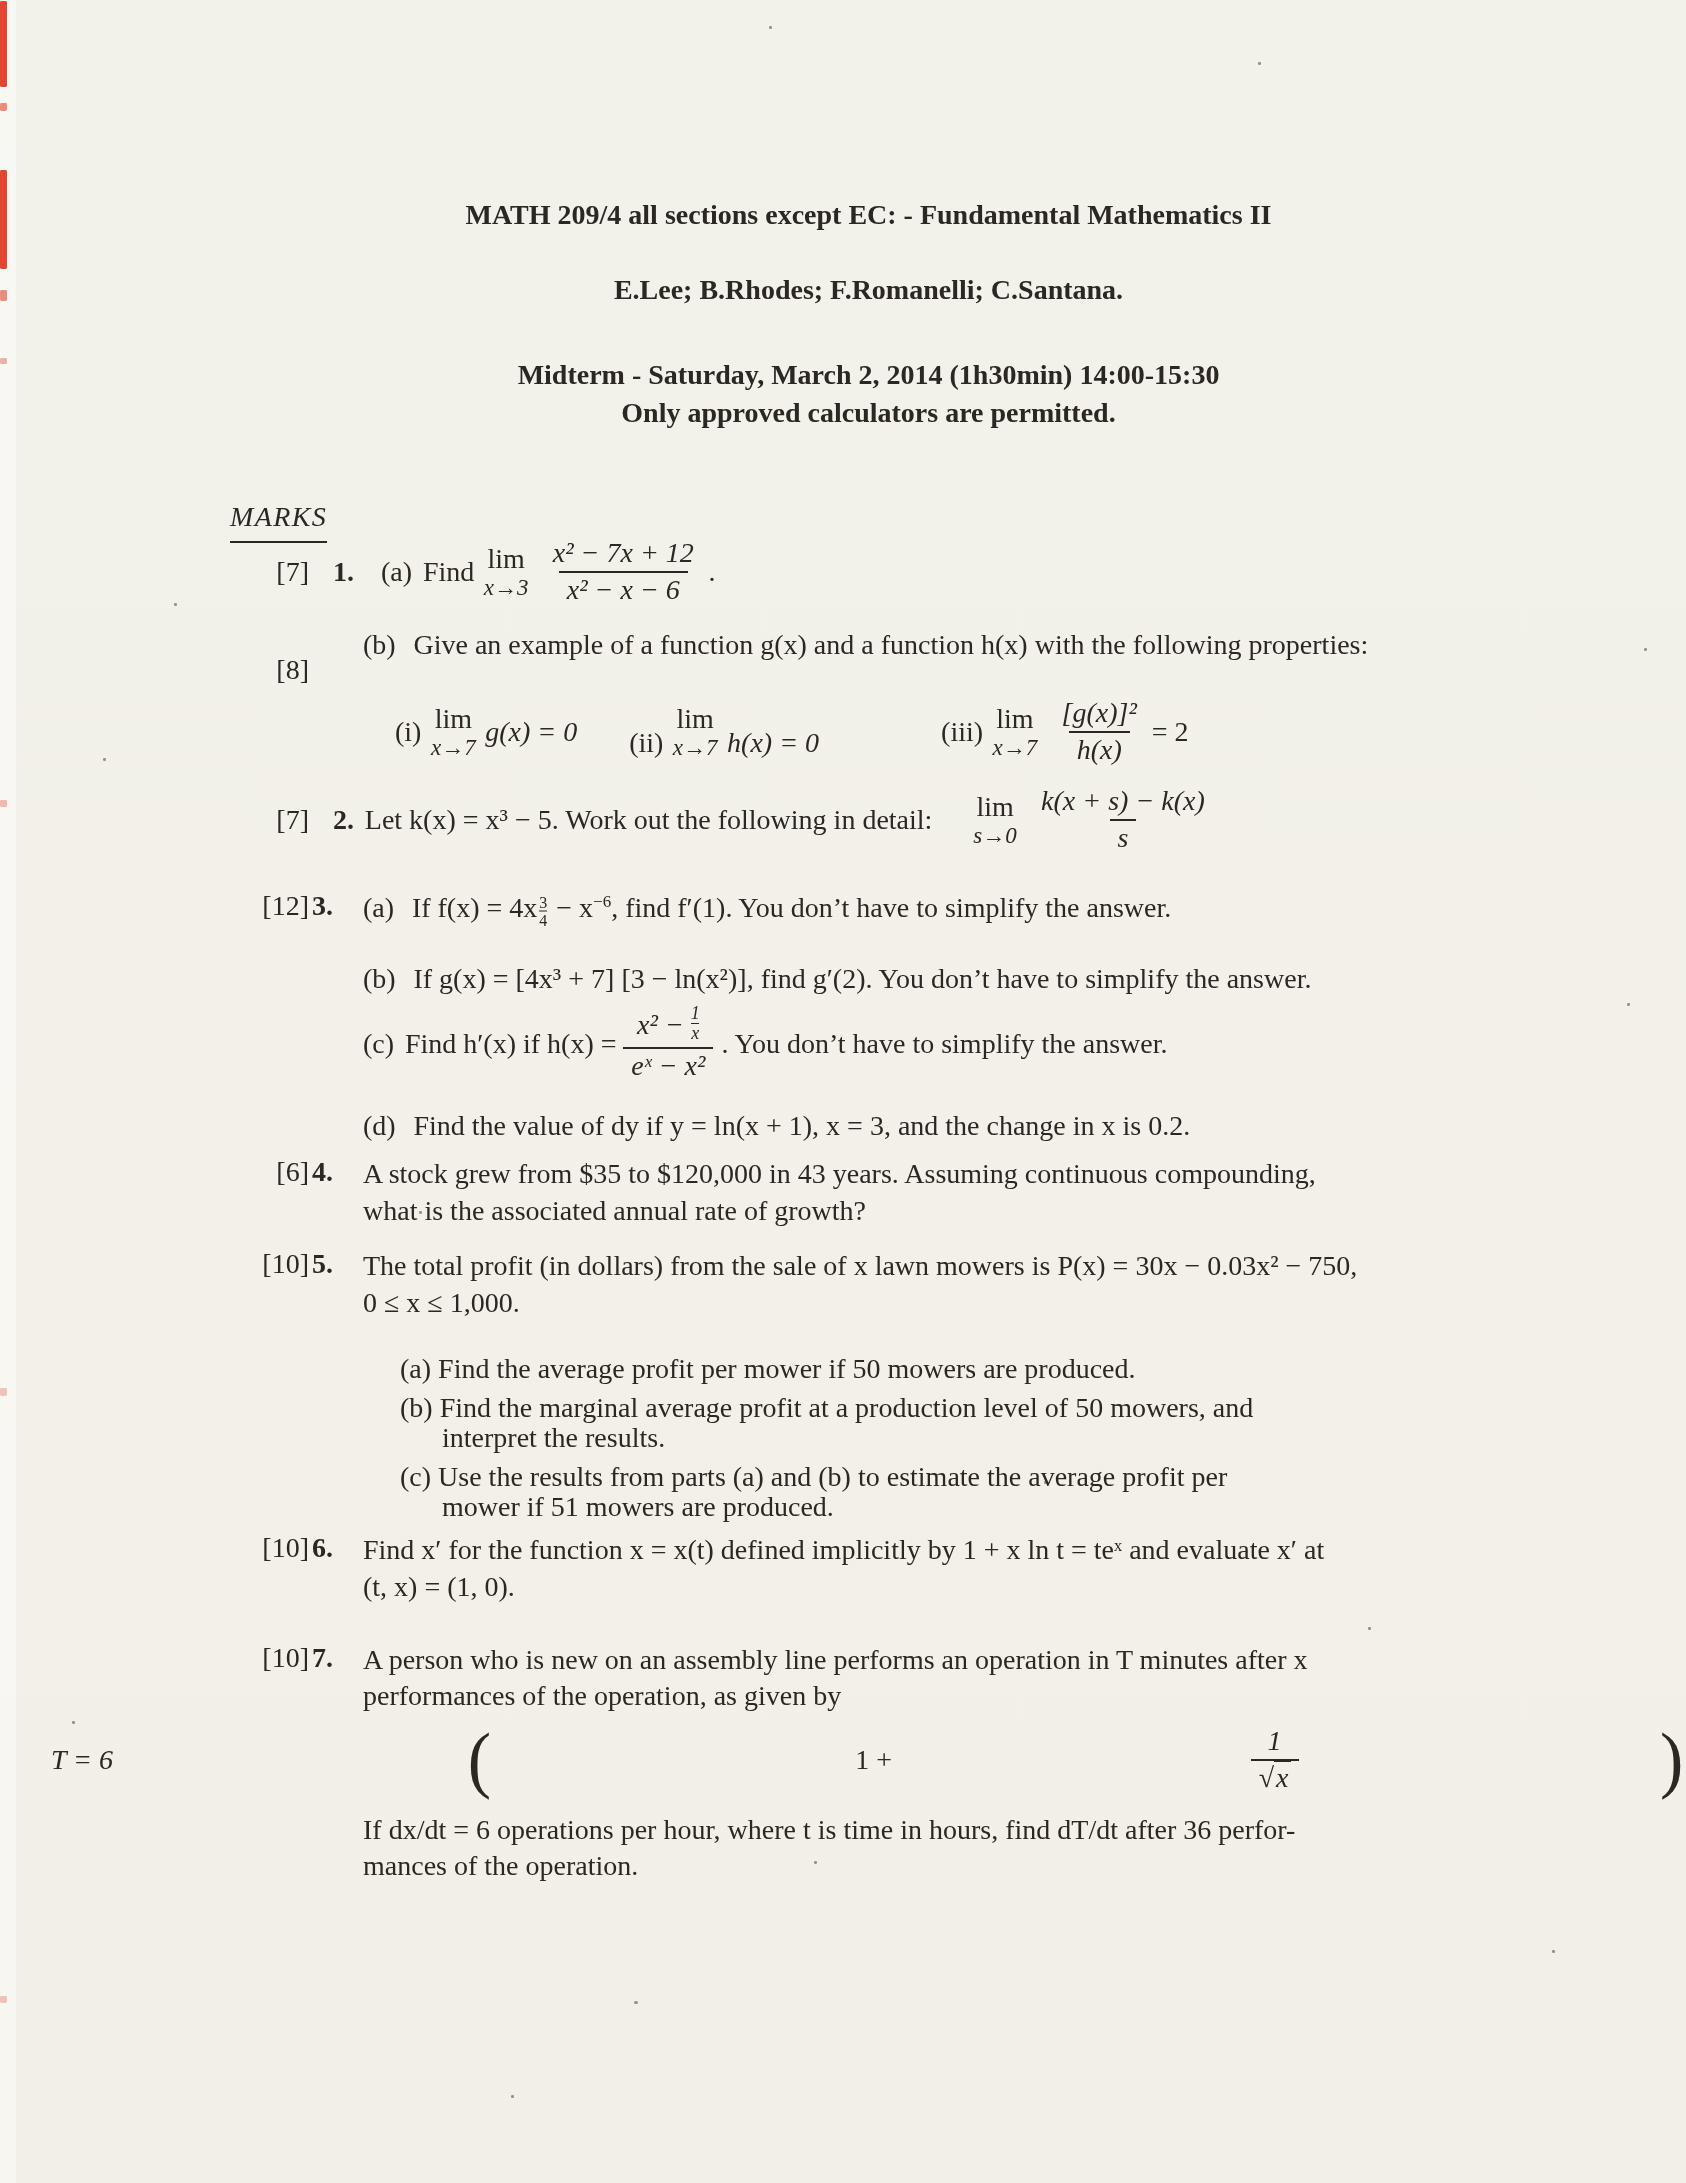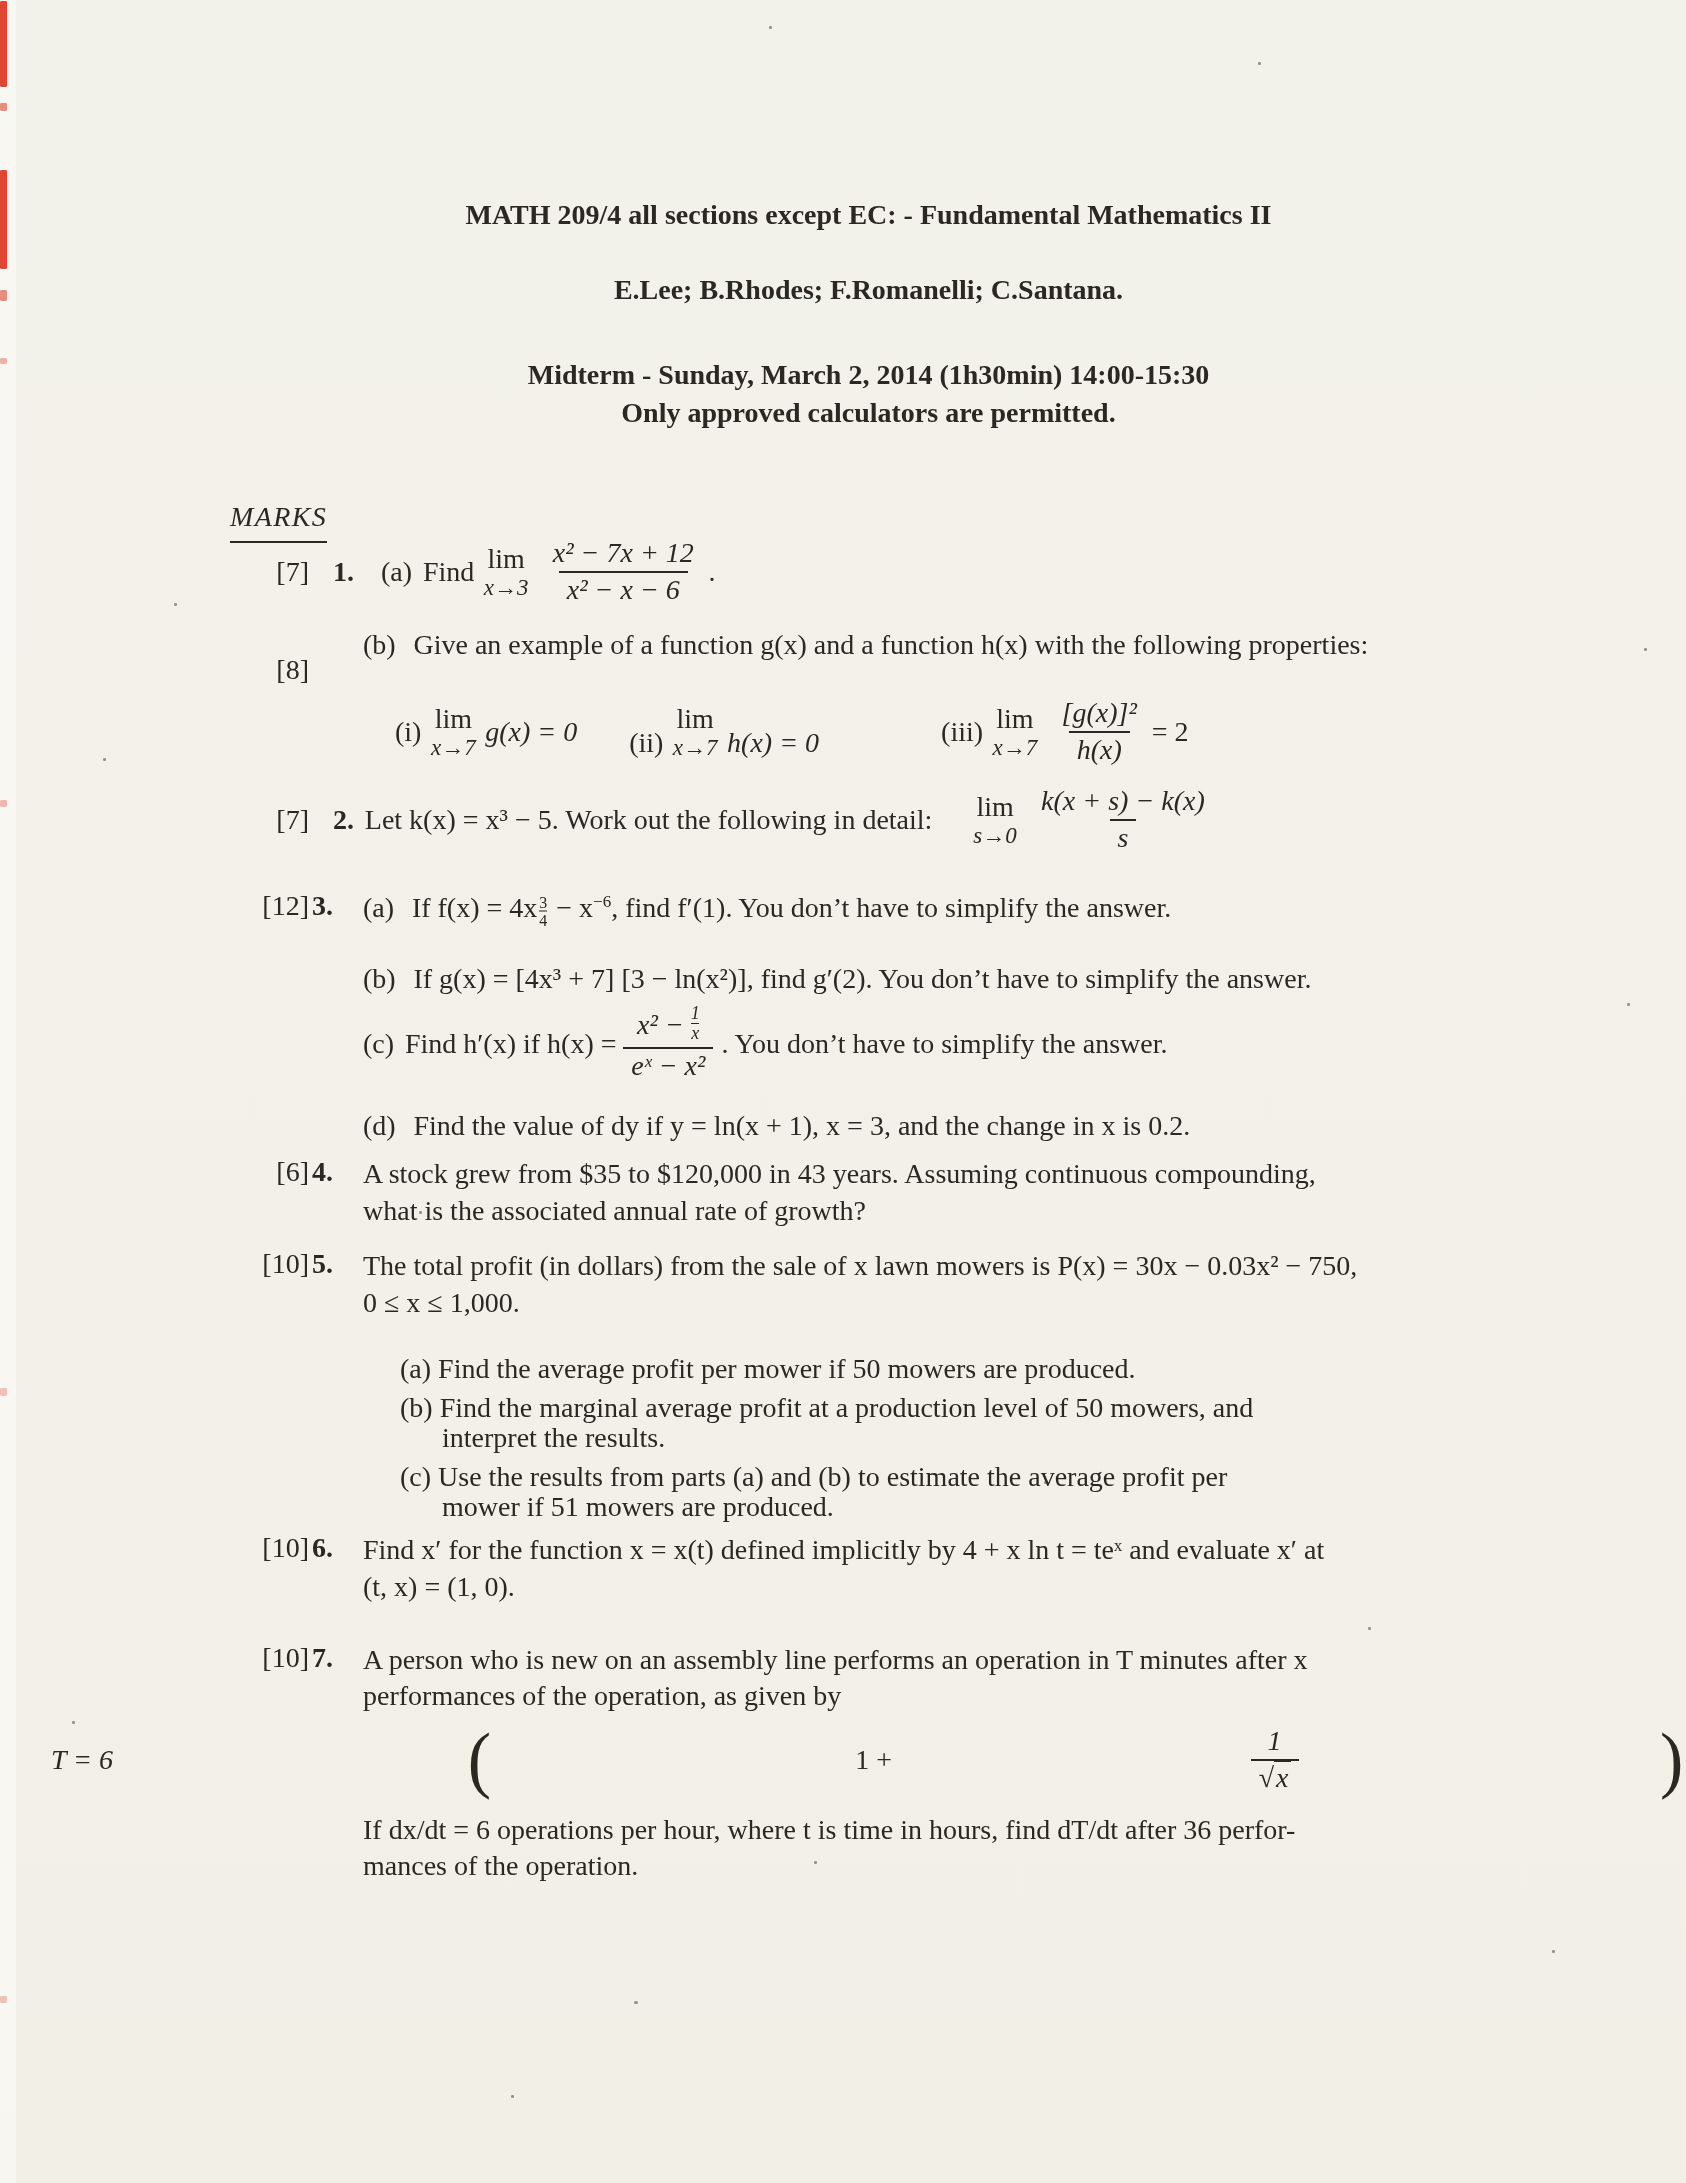--- a/index.html
+++ b/index.html
@@ -65,21 +65,21 @@
   <div class="speck" style="left:72px;top:1721px;"></div>
   <div class="speck" style="left:1368px;top:1627px;"></div>
   <div class="speck" style="left:511px;top:2095px;"></div>
   <div class="speck" style="left:1552px;top:1950px;"></div>
   <div class="speck" style="left:1044px;top:1481px;"></div>
   <div class="speck" style="left:814px;top:1861px;"></div>
   <div class="speck" style="left:634px;top:2001px;width:4px;height:3.4px;"></div>
 
   <div class="hline" style="top:199px;">MATH 209/4 all sections except EC: - Fundamental Mathematics II</div>
   <div class="hline" style="top:274px;">E.Lee; B.Rhodes; F.Romanelli; C.Santana.</div>
-  <div class="hline" style="top:359px;">Midterm - Sunday, March 2, 2014 (1h30min) 14:00-15:30</div>
+  <div class="hline" style="top:359px;">Midterm - Saturday, March 2, 2014 (1h30min) 14:00-15:30</div>
   <div class="hline" style="top:397px;">Only approved calculators are permitted.</div>
 
   <div class="marksHead" style="left:230px;top:501px;">MARKS</div>
 
   <div class="qrow" style="left:251px;top:536px;">
     <span class="rmark">[7]</span>
     <span class="qnum">1.</span>
     <span class="plabel">(a)</span>
     <span class="txt">Find</span>
     <span class="lim">
@@ -191,21 +191,21 @@
   <div class="line" style="left:363px;top:1248px;">The total profit (in dollars) from the sale of x lawn mowers is P(x) = 30x − 0.03x² − 750,</div>
   <div class="line" style="left:363px;top:1285px;">0 ≤ x ≤ 1,000.</div>
   <div class="line" style="left:400px;top:1351px;">(a) Find the average profit per mower if 50 mowers are produced.</div>
   <div class="line" style="left:400px;top:1390px;">(b) Find the marginal average profit at a production level of 50 mowers, and</div>
   <div class="line" style="left:442px;top:1420px;">interpret the results.</div>
   <div class="line" style="left:400px;top:1459px;">(c) Use the results from parts (a) and (b) to estimate the average profit per</div>
   <div class="line" style="left:442px;top:1489px;">mower if 51 mowers are produced.</div>
 
   <div class="mark" style="left:251px;top:1532px;">[10]</div>
   <div class="qnumAbs" style="left:312px;top:1532px;">6.</div>
-  <div class="line" style="left:363px;top:1532px;">Find x′ for the function x = x(t) defined implicitly by 4 + x ln t = teˣ and evaluate x′ at</div>
+  <div class="line" style="left:363px;top:1532px;">Find x′ for the function x = x(t) defined implicitly by 1 + x ln t = teˣ and evaluate x′ at</div>
   <div class="line" style="left:363px;top:1569px;">(t, x) = (1, 0).</div>
 
   <div class="mark" style="left:251px;top:1642px;">[10]</div>
   <div class="qnumAbs" style="left:312px;top:1642px;">7.</div>
   <div class="line" style="left:363px;top:1642px;">A person who is new on an assembly line performs an operation in T minutes after x</div>
   <div class="line" style="left:363px;top:1678px;">performances of the operation, as given by</div>
 
   <div class="qrow" style="left:51px;top:1724px;width:1635px;justify-content:space-between;">
     <span class="math">T = 6</span>
     <span class="bigparen">(</span>

